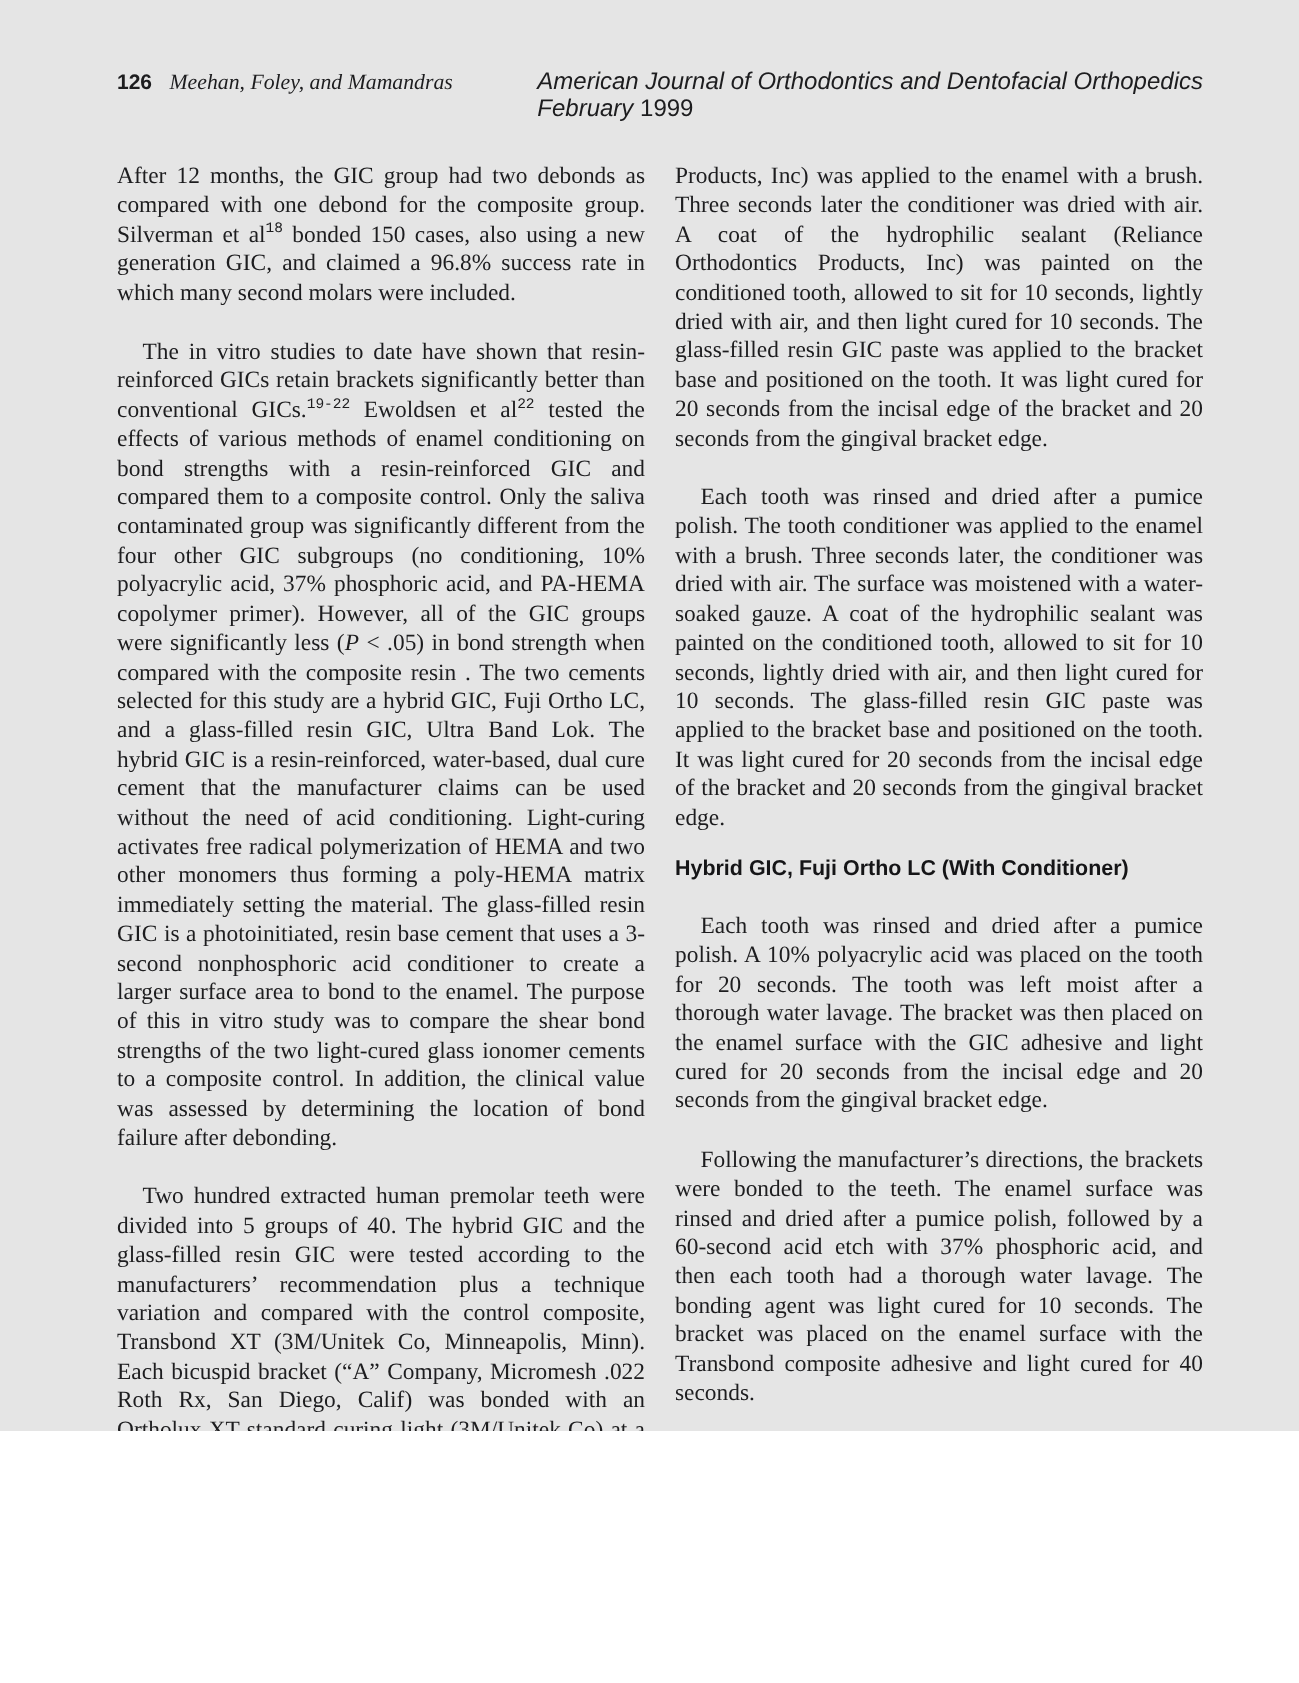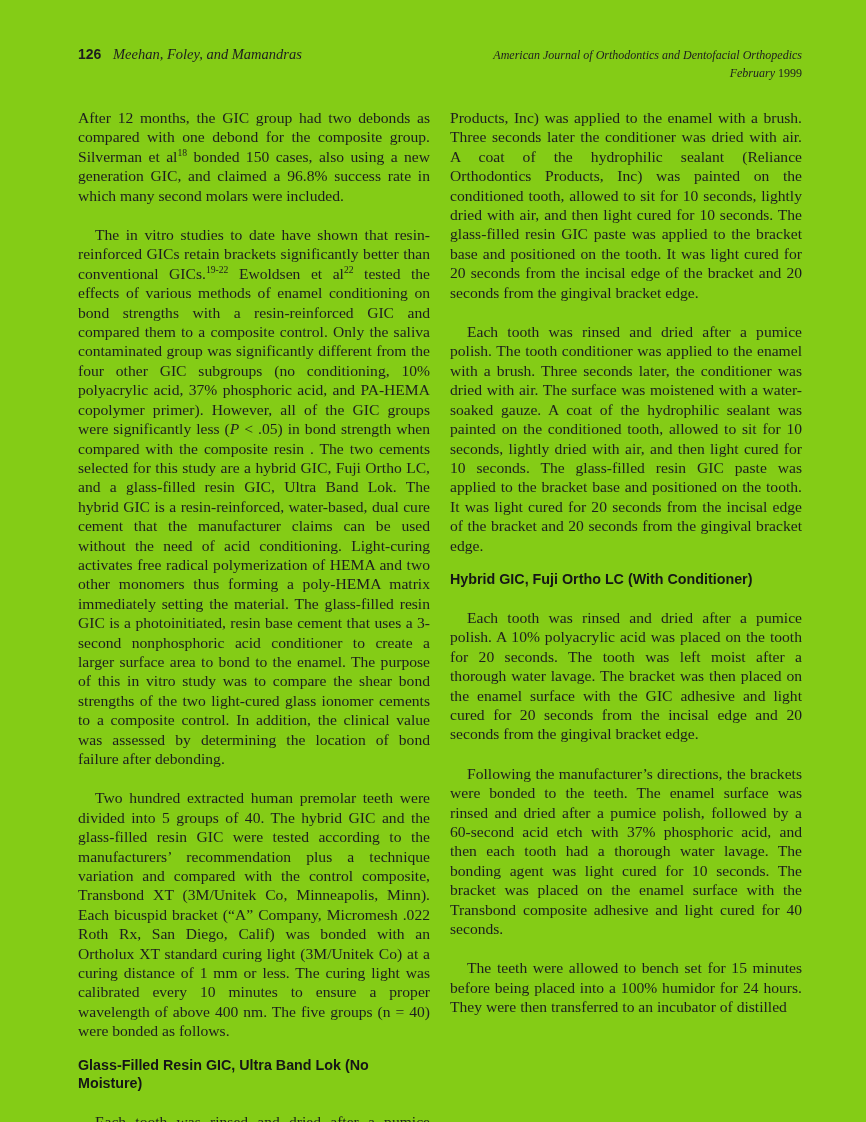--- a/index.html
+++ b/index.html
@@ -3,22 +3,22 @@
 <meta charset="utf-8">
 <style>
   html, body {
     margin: 0;
     padding: 0;
     background: #ffffff;
   }
   .page {
     position: relative;
     width: 866px;
-    height: 1122px;
-    background: #84cc16;
+    height: 954px;
+    background: #e5e5e5;
     overflow: hidden;
     color: #1d1d1f;
   }
   
   .running-header {
     position: absolute;
     left: 78px;
     top: 46px;
     width: 724px;
     display: flex;
@@ -34,23 +34,23 @@
     font-family: "Liberation Sans", sans-serif;
     font-weight: 700;
     font-style: normal;
     font-size: 14px;
     margin-right: 8px;
   }
   .running-authors {
     font-style: italic;
   }
   .header-right {
-    font-family: Liberation Serif, serif;
-    font-size: 12px;
-    text-align: right;
+    font-family: Liberation Sans, sans-serif;
+    font-size: 16px;
+    text-align: left;
     line-height: 18px;
   }
   .journal-title { font-style: italic; }
   .issue-month  { font-style: italic; }
   .issue-year   { font-style: normal; }
 
   
   .content {
     position: absolute;
     left: 78px;
@@ -77,20 +77,21 @@
     font-size: 14.3px;
     line-height: 18px;
     margin: 15px 0 7px 0;
     text-align: left;
     color: #151517;
   }
   sup {
     font-size: 0.62em;
     line-height: 0;
     vertical-align: super;
+    font-family: Liberation Mono, monospace;
   }
 </style>
 </head>
 <body>
 
 <div class="page">
 
   <div class="running-header">
     <div class="header-left">
       <span class="page-number">126</span>

